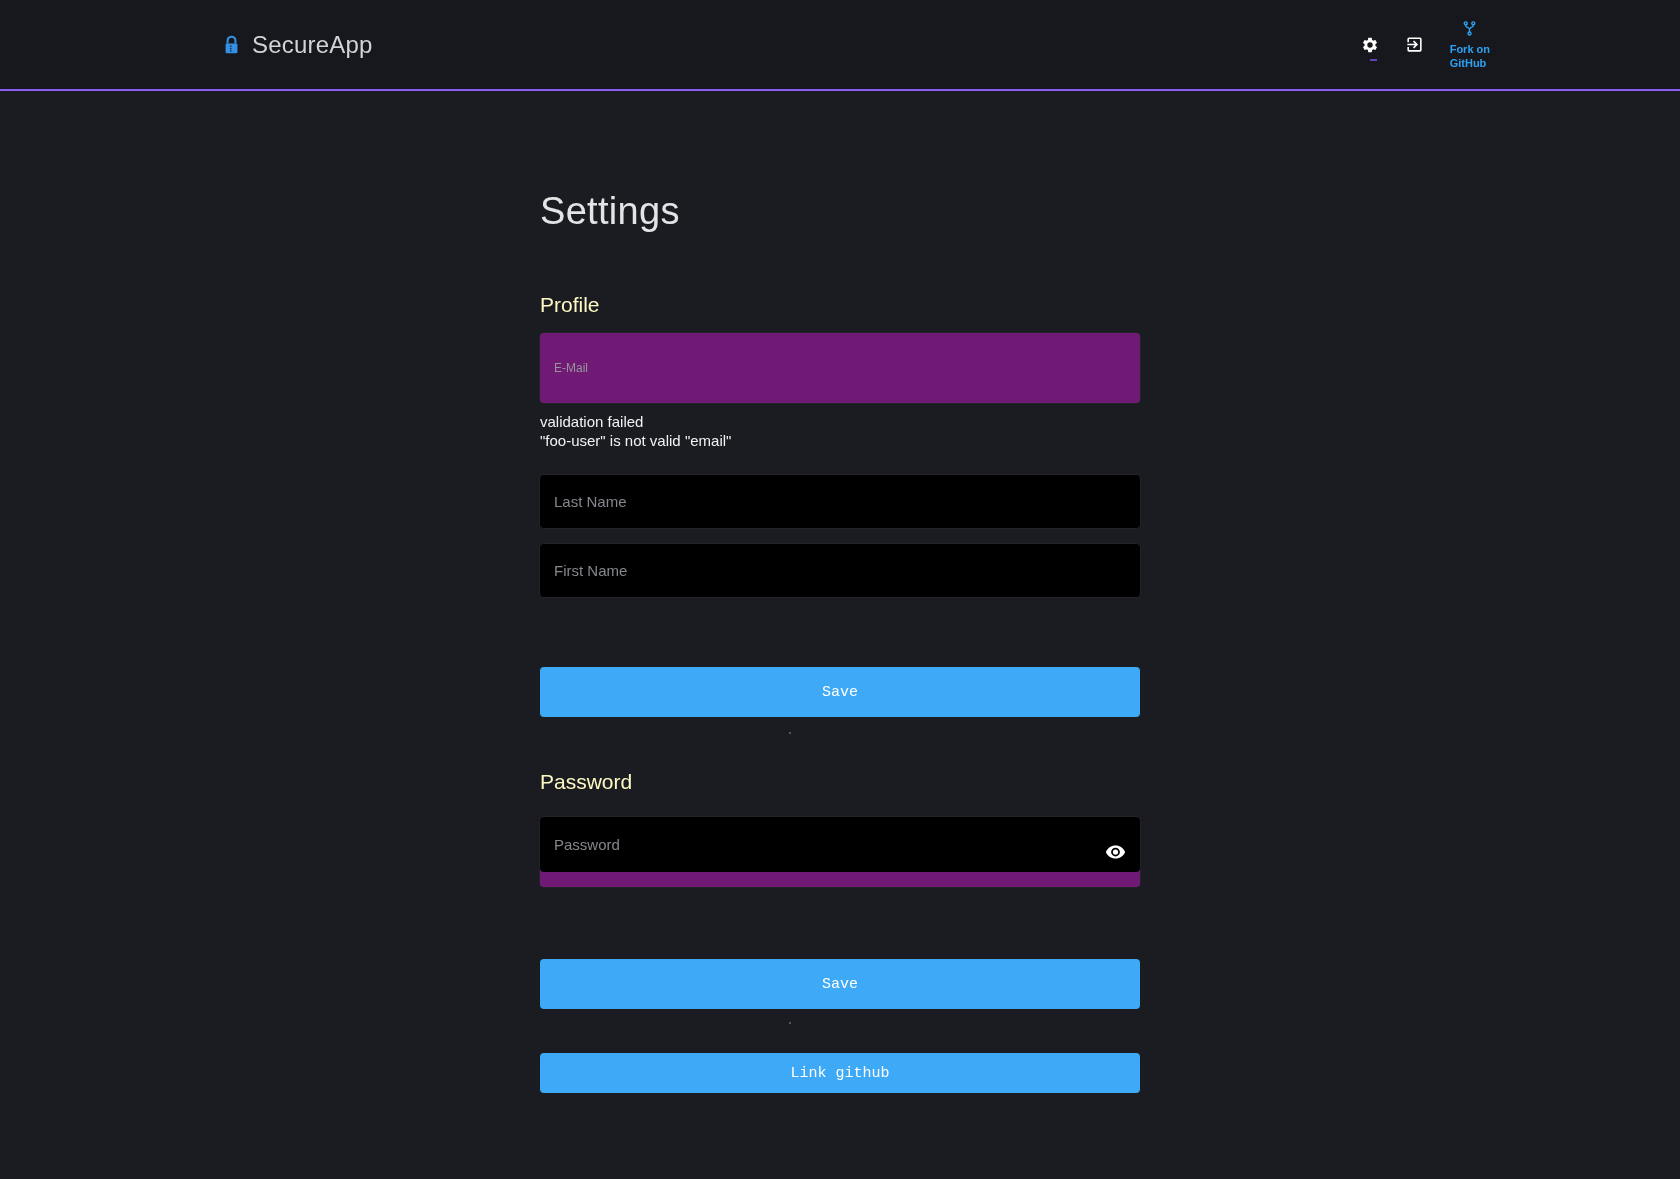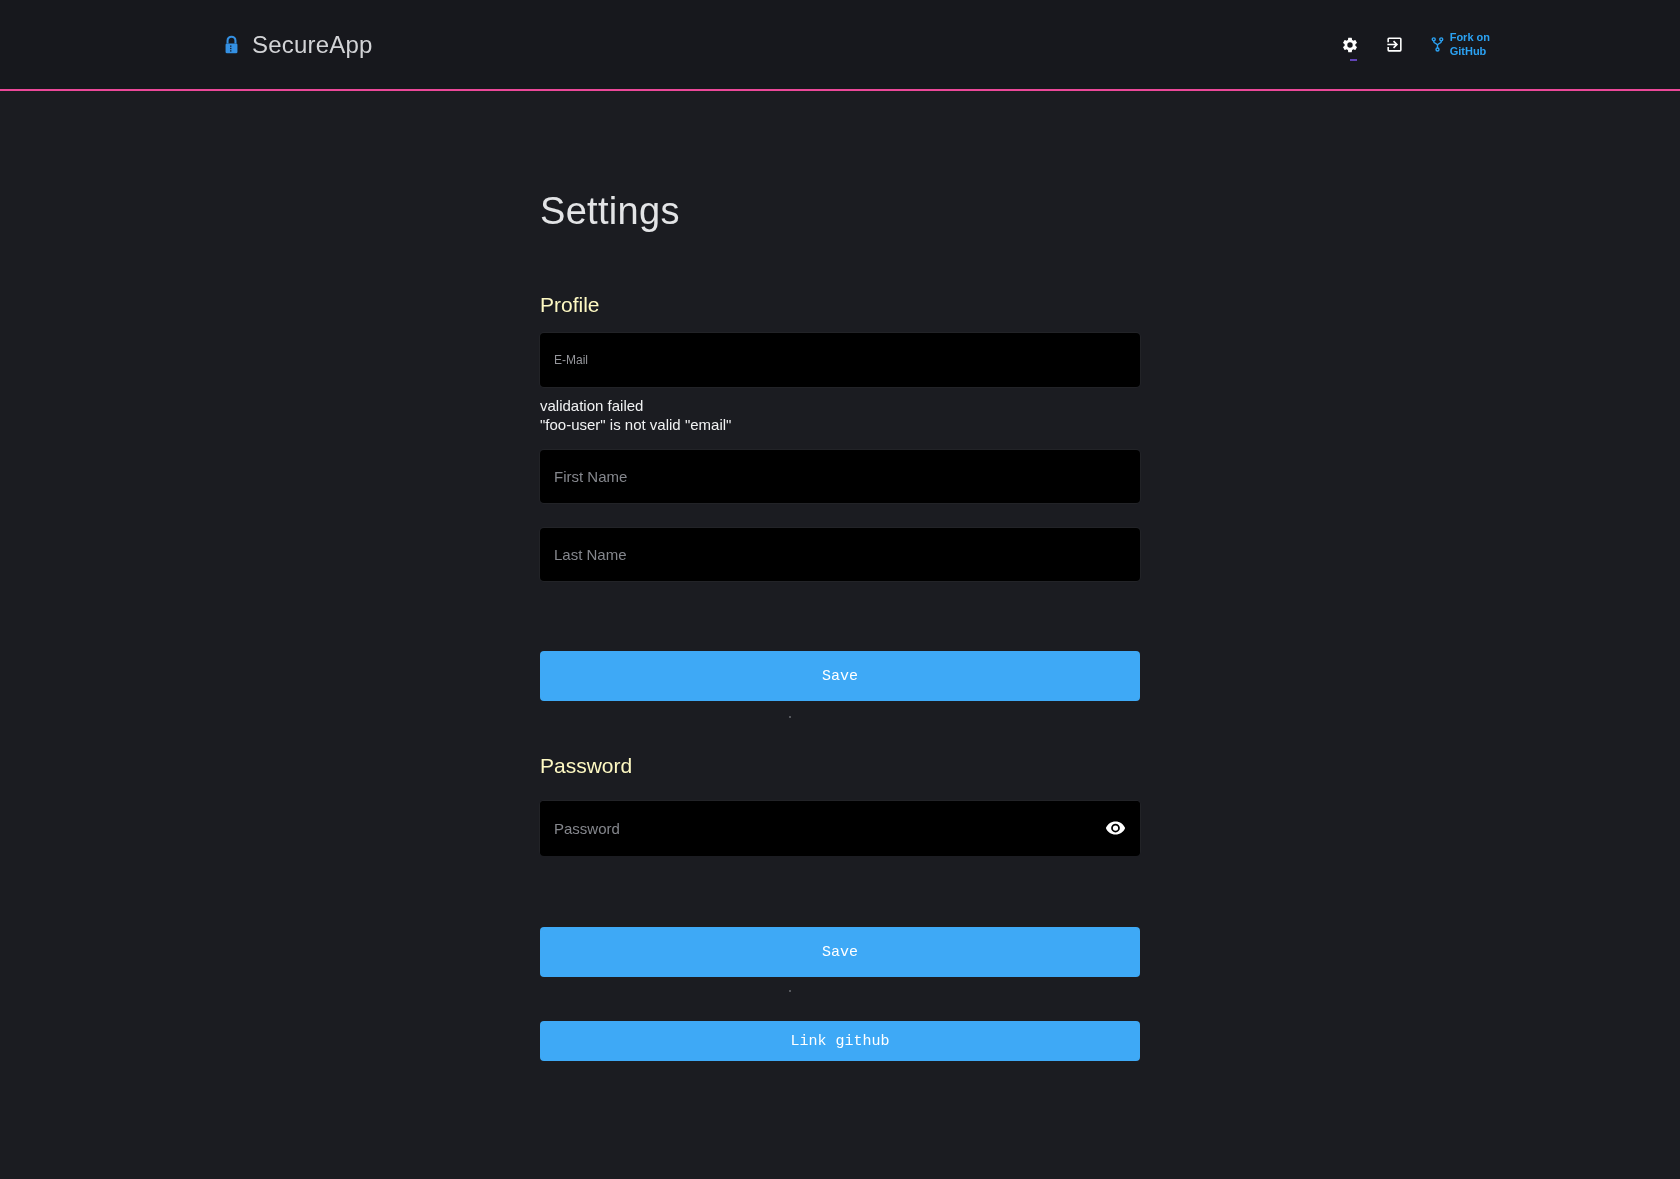--- a/index.html
+++ b/index.html
@@ -8,59 +8,59 @@
     width: 1680px; height: 1179px; overflow: hidden;
     background: #1b1c21;
     font-family: "Liberation Sans", sans-serif;
     -webkit-font-smoothing: antialiased;
   }
 
   
   header {
     height: 91px;
     background: #17181d;
-    border-bottom: 2px solid #ec4899;
+    border-bottom: 2px solid #8b5cf6;
     display: flex; align-items: center; justify-content: space-between;
     padding: 0 190px 0 222px;
   }
   .brand { display: flex; align-items: center; gap: 11px; }
   .app-title { font-size: 24px; color: #d2d3d6; font-weight: 400; letter-spacing: .2px; }
   .header-actions { display: flex; align-items: center; gap: 26px; }
   .icon-btn {
     background: transparent; border: none; padding: 0; cursor: pointer;
     display: flex; align-items: center; position: relative;
   }
   .gear-underscore {
     position: absolute; left: 9px; bottom: -7px;
     width: 7px; height: 2px; background: #6d4bd0; opacity: .85;
   }
   .fork-link {
     display: flex; align-items: center; gap: 5px;
     color: #2ba2f3; text-decoration: none;
-    font-size: 11px; font-weight: 700; line-height: 1.2;
+    font-size: 11px; font-weight: 700; line-height: 1.2; flex-direction: column;
   }
   .fork-text span { display: block; }
 
   
   main { margin-left: 540px; width: 600px; }
 
   h1 {
     margin: 99px 0 0; font-size: 38px; font-weight: 300;
     color: #e3e4e6; line-height: 42px; letter-spacing: .3px;
   }
   h2 {
     margin: 0; font-size: 21px; font-weight: 400;
     color: #fef9c3; line-height: 25px;
   }
   .h2-profile  { margin-top: 60px; }
   .h2-password { margin-top: 35px; }
   .h2-social   { margin-top: 35px; }
 
   .black-field {
-    width: 100%; height: 54px; background: #000000; border-radius: 4px;
+    width: 100%; height: 70px; background: #701a75; border-radius: 4px;
     box-shadow: 0 0 0 1px rgba(255,255,255,0.03);
   }
   .field-email {
     margin-top: 16px;
     display: flex; flex-direction: column; justify-content: center;
     padding: 6px 14px; gap: 2px;
   }
   .field-email label { font-size: 12px; color: #95969b; line-height: 14px; }
   .field-email input {
     background: transparent; border: none; outline: none; padding: 0;
@@ -160,23 +160,23 @@
 
   <div class="black-field field-email">
     <label for="email">E-Mail</label>
   </div>
 
   <div class="error-block">
     <div>validation failed</div>
     <div>"foo-user" is not valid "email"</div>
   </div>
 
+  <input type="text" class="text-input input-last" placeholder="Last Name" style="">
+
   <input type="text" class="text-input input-first" placeholder="First Name" style="">
-
-  <input type="text" class="text-input input-last" placeholder="Last Name" style="">
 
   <button class="btn-primary btn-save1">Save</button>
   <div class="tiny-dot dot1"></div>
 
   <h2 class="h2-password">Password</h2>
 
   <div class="pw-wrap black-field">
     <input type="password" class="text-input" placeholder="Password" style="">
     <button class="eye-btn">
       <span style="display:flex;">

